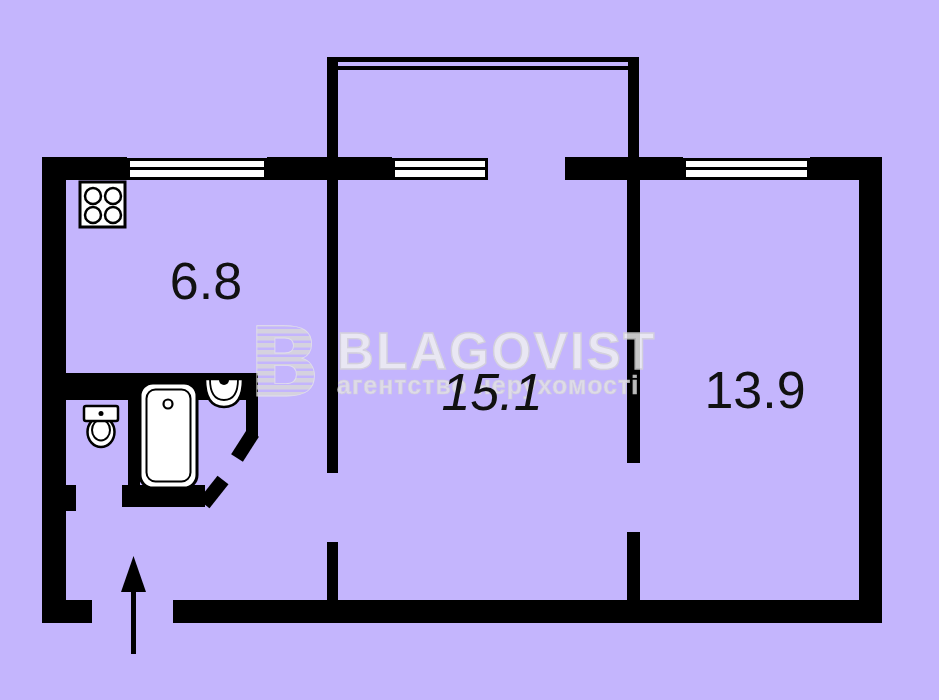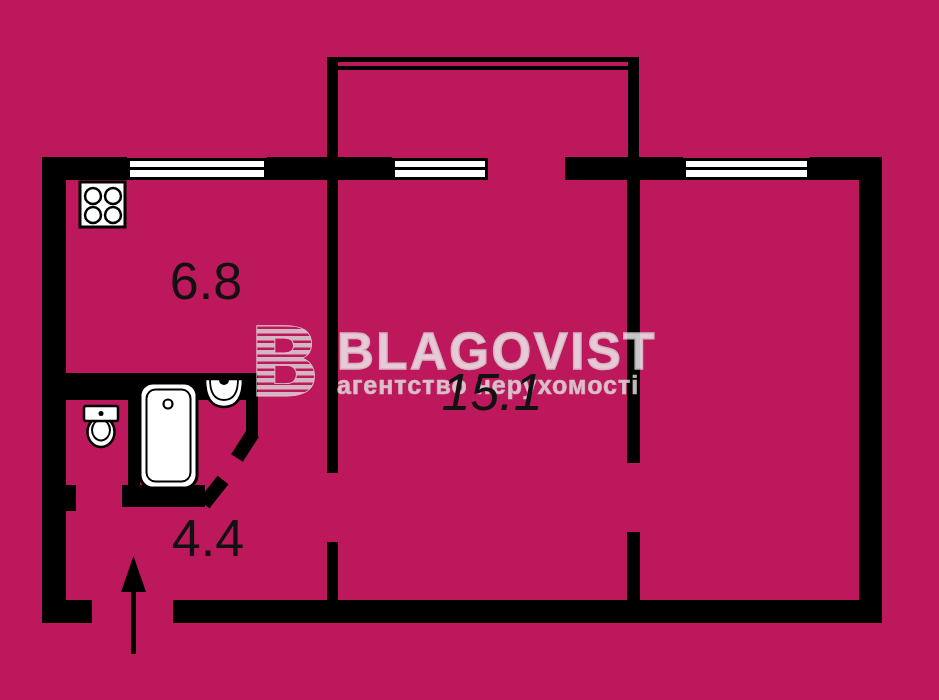--- a/index.html
+++ b/index.html
@@ -1,17 +1,17 @@
 <!DOCTYPE html>
 <html><head>
 <meta charset="utf-8">
 <style>
   html,body{margin:0;padding:0;background:#fff;}
   #stage{
-    position:relative;width:939px;height:700px;background:#be185d;overflow:hidden;
+    position:relative;width:939px;height:700px;background:#c4b5fd;overflow:hidden;
     font-family:"Liberation Sans", sans-serif;
   }
   .w{position:absolute;background:#000;}
   .win{position:absolute;background:#fff;border:3px solid #000;box-sizing:border-box;}
   .win .bar{position:absolute;left:0;right:0;top:6px;height:3px;background:#000;}
   .room-label{
     position:absolute;transform:translate(-50%,-50%);
     font-size:52px;color:#111;letter-spacing:0px;white-space:nowrap;z-index:4;
   }
   .lay{position:absolute;left:0;top:0;width:939px;height:700px;pointer-events:none;}
@@ -92,21 +92,21 @@
     </g>
 
     <g>
       <rect x="131" y="588" width="5" height="66" fill="#000"></rect>
       <polygon points="133.5,556 146,592 121,592" fill="#000"></polygon>
     </g>
   </svg>
 
   <div class="room-label" style="left:206px;top:281px;">6.8</div>
   <div class="room-label" style="left:492px;top:392px;font-style:italic;">15.1</div>
-  <div class="room-label" style="left:208px;top:538px;">4.4</div>
+  <div class="room-label" style="left:755px;top:390px;">13.9</div>
 
   <svg id="watermark" class="lay" viewBox="0 0 939 700" xmlns="http://www.w3.org/2000/svg">
     <defs>
       <pattern id="bstripes" x="0" y="0" width="8" height="7" patternUnits="userSpaceOnUse">
         <rect x="0" y="0" width="8" height="4.5" fill="#d9d9d9"></rect>
       </pattern>
     </defs>
     <text x="248" y="396" font-family="DejaVu Sans, sans-serif" font-weight="bold" font-size="96" fill="url(#bstripes)" stroke="#e8e8e8" stroke-width="0.8">B</text>
     <text x="337" y="369" font-family="Liberation Sans, sans-serif" font-weight="bold" font-size="51" letter-spacing="2.5" fill="#f2f2f2" stroke="#d7d7d7" stroke-width="1.4">BLAGOVIST</text>
     <text x="337" y="394" font-family="Liberation Sans, sans-serif" font-weight="bold" font-size="25" letter-spacing="1" fill="#e4e4e4" stroke="#d4d4d4" stroke-width="0.7">агентство нерухомості</text>

